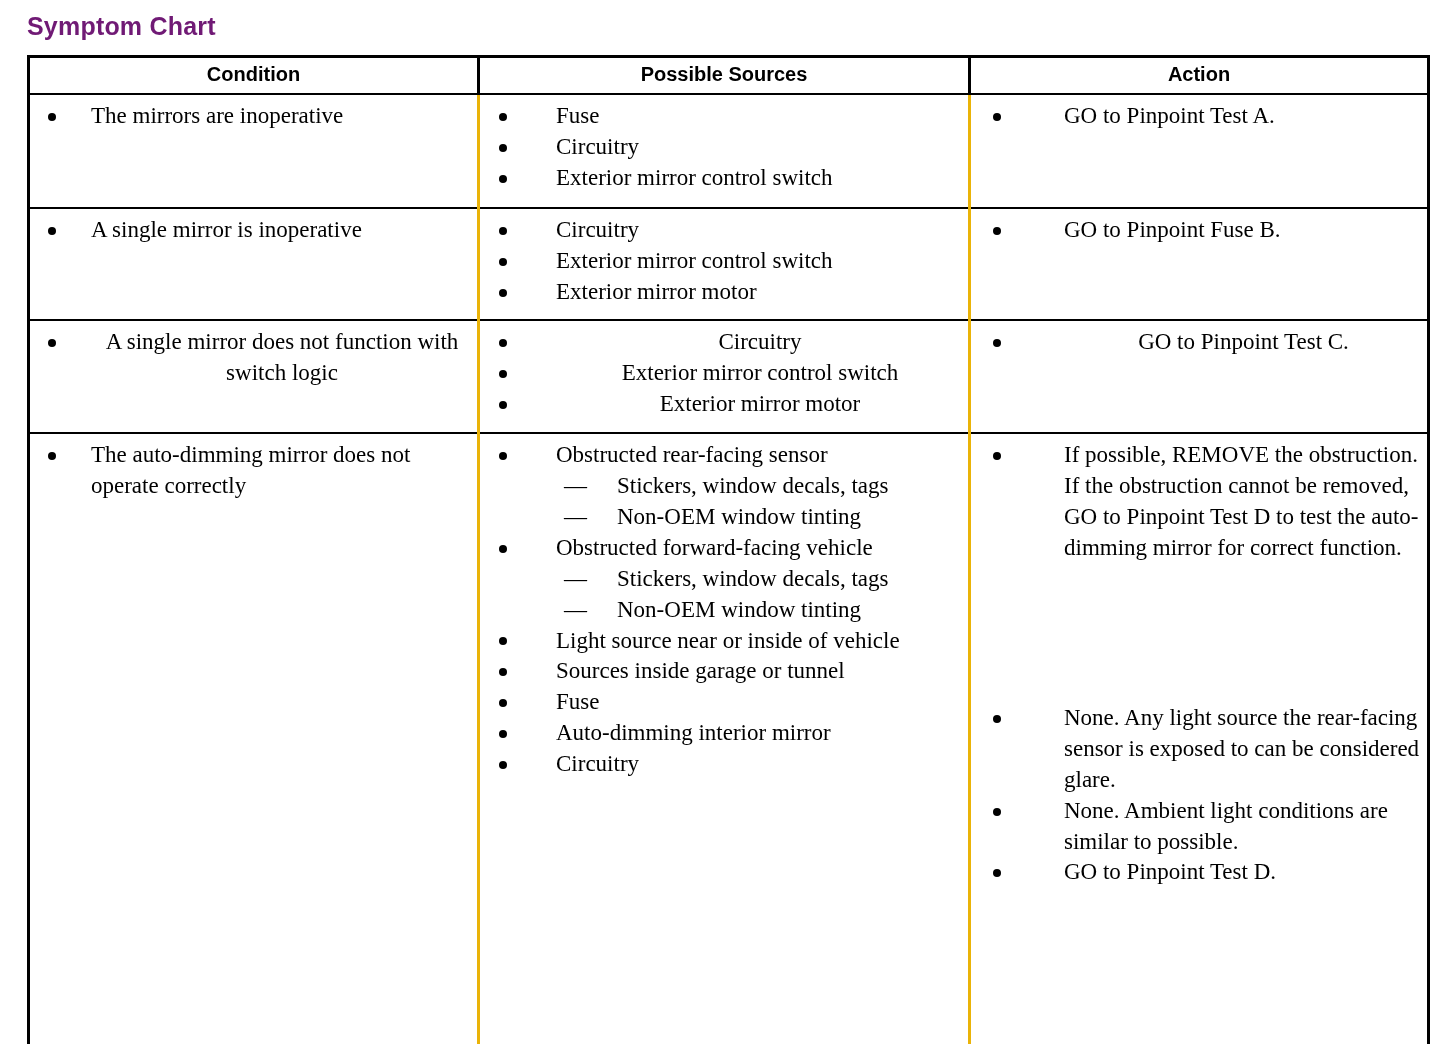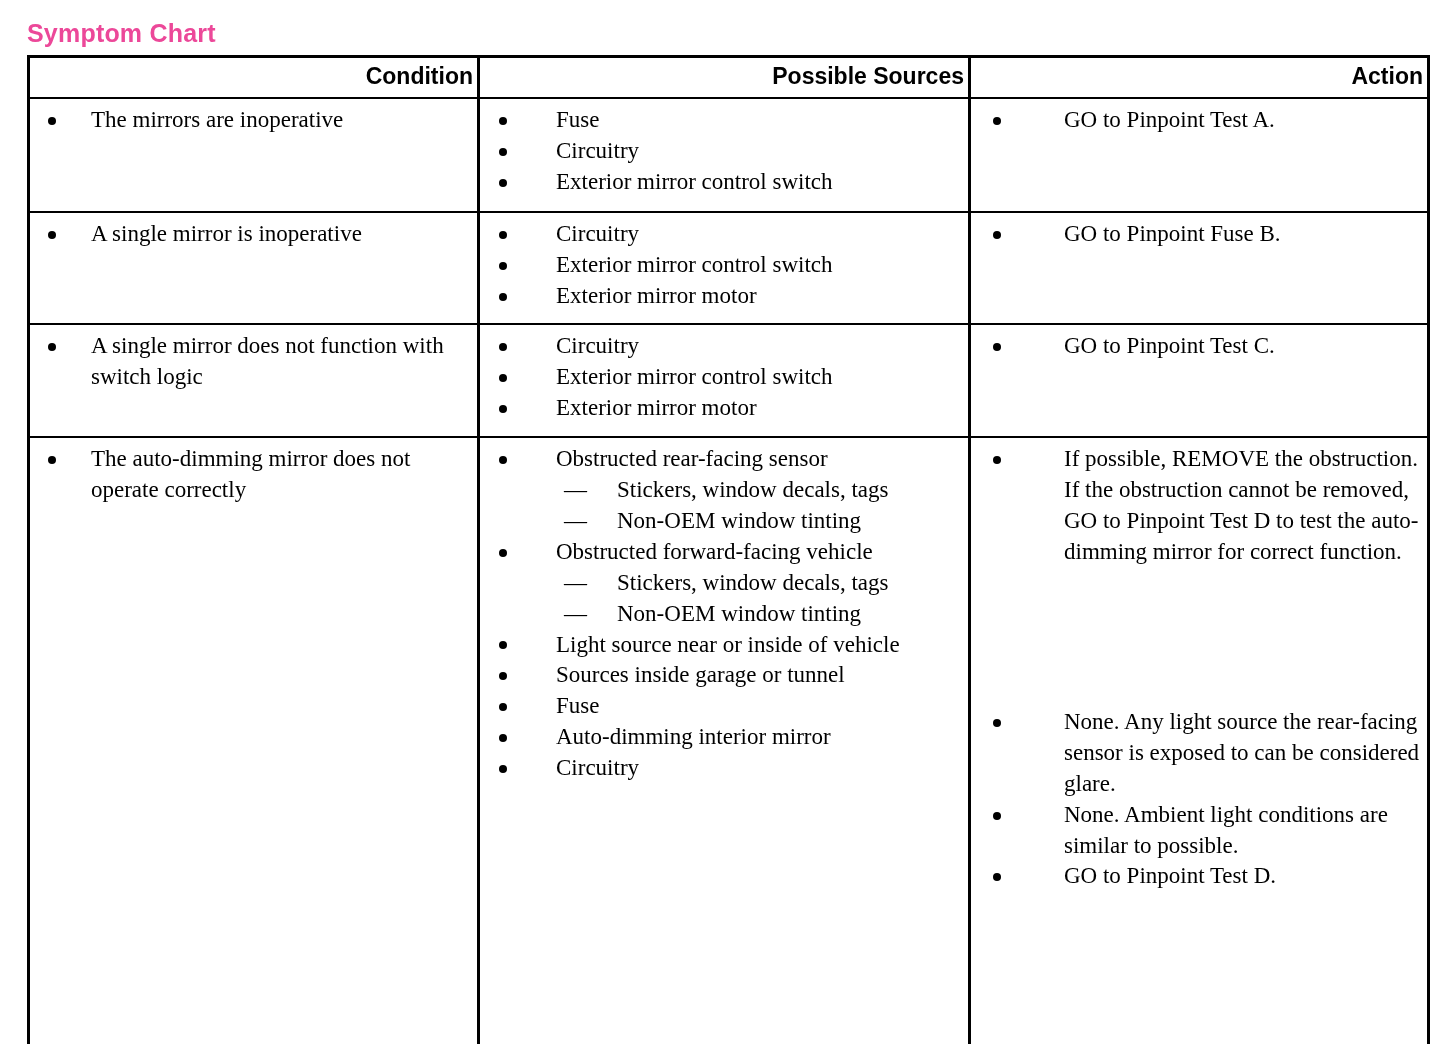--- a/index.html
+++ b/index.html
@@ -17,56 +17,56 @@
 
   .page {
     position: relative;
     width: 1456px;
     height: 1044px;
   }
 
   .doc-title {
     position: absolute;
     left: 27px;
-    top: 19px;
+    top: 12px;
     font-family: "Liberation Sans", "DejaVu Sans", sans-serif;
     font-weight: bold;
     font-size: 25px;
     letter-spacing: 0.2px;
-    color: #ec4899;
+    color: #701a75;
   }
 
   .symptom-table {
     position: absolute;
     left: 27px;
     top: 55px;
     width: 1400px;
     border-collapse: collapse;
     table-layout: fixed;
     border: 3px solid #000000;
   }
 
   .symptom-table col.c-condition { width: 450px; }
   .symptom-table col.c-sources   { width: 491px; }
   .symptom-table col.c-action    { width: 459px; }
 
   .symptom-table th {
     font-family: "Liberation Sans", "DejaVu Sans", sans-serif;
     font-weight: bold;
-    font-size: 23px;
-    text-align: right;
+    font-size: 20px;
+    text-align: center;
     padding: 5px 4px 7px 4px;
     border-right: 3px solid #000000;
     border-bottom: 2px solid #000000;
     vertical-align: middle;
   }
   .symptom-table th:last-child { border-right: none; }
 
   .symptom-table td {
-    border-right: 3px solid #000000;
+    border-right: 3px solid #eab308;
     border-bottom: 2px solid #000000;
     vertical-align: top;
     padding: 6px 4px 8px 0;
   }
   .symptom-table td:last-child { border-right: none; }
   .symptom-table tr:last-child td { border-bottom: none; }
 
   ul.blist {
     list-style: none;
     margin: 0;
@@ -121,21 +121,21 @@
   .act-cell ul.blist > li.bullet-item > .bullet-dot { left: 22px; }
 
   .src-cell ul.blist > li.bullet-item { padding-left: 76px; }
   .src-cell ul.blist > li.bullet-item > .bullet-dot { left: 19px; }
 
   .cond-cell ul.blist > li.bullet-item { padding-left: 61px; }
   .cond-cell ul.blist > li.bullet-item > .bullet-dot { left: 18px; }
 
   .row-h1 td { height: 98px; }
   .row-h2 td { height: 96px; }
-  .row-h3 td { height: 97px; }
+  .row-h3 td { height: 97px; text-align: center; }
   .row-h4 td { height: 615px; }
 </style>
 </head>
 <body>
 
 <div class="page">
 
   <div class="doc-title">Symptom Chart</div>
 
   <table class="symptom-table">

